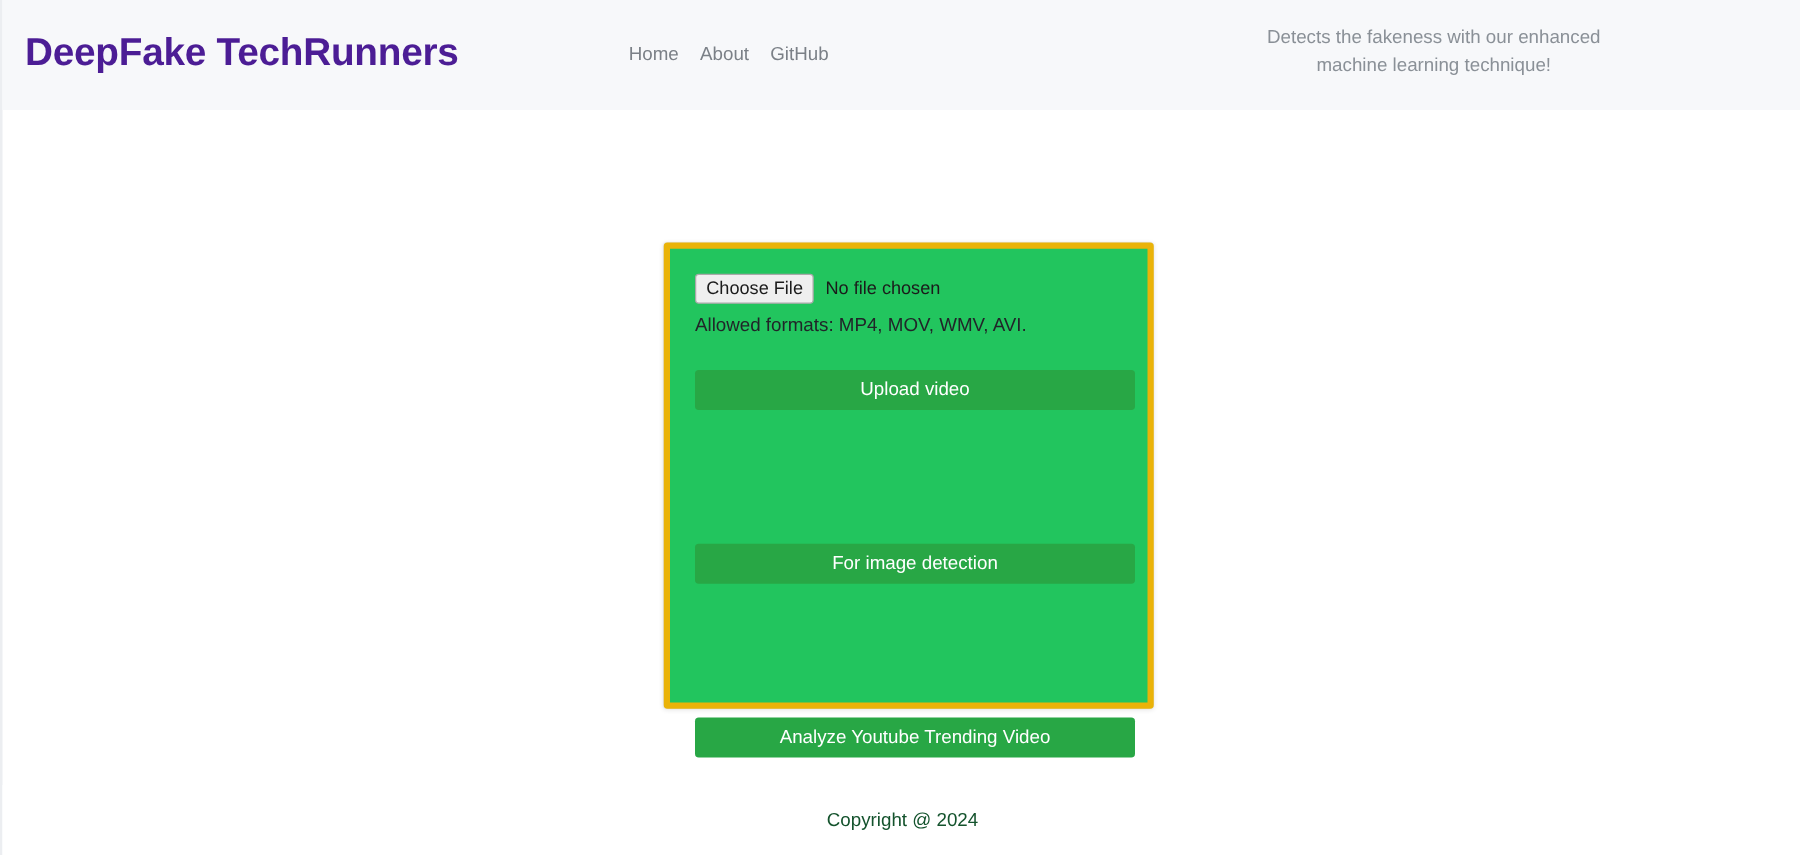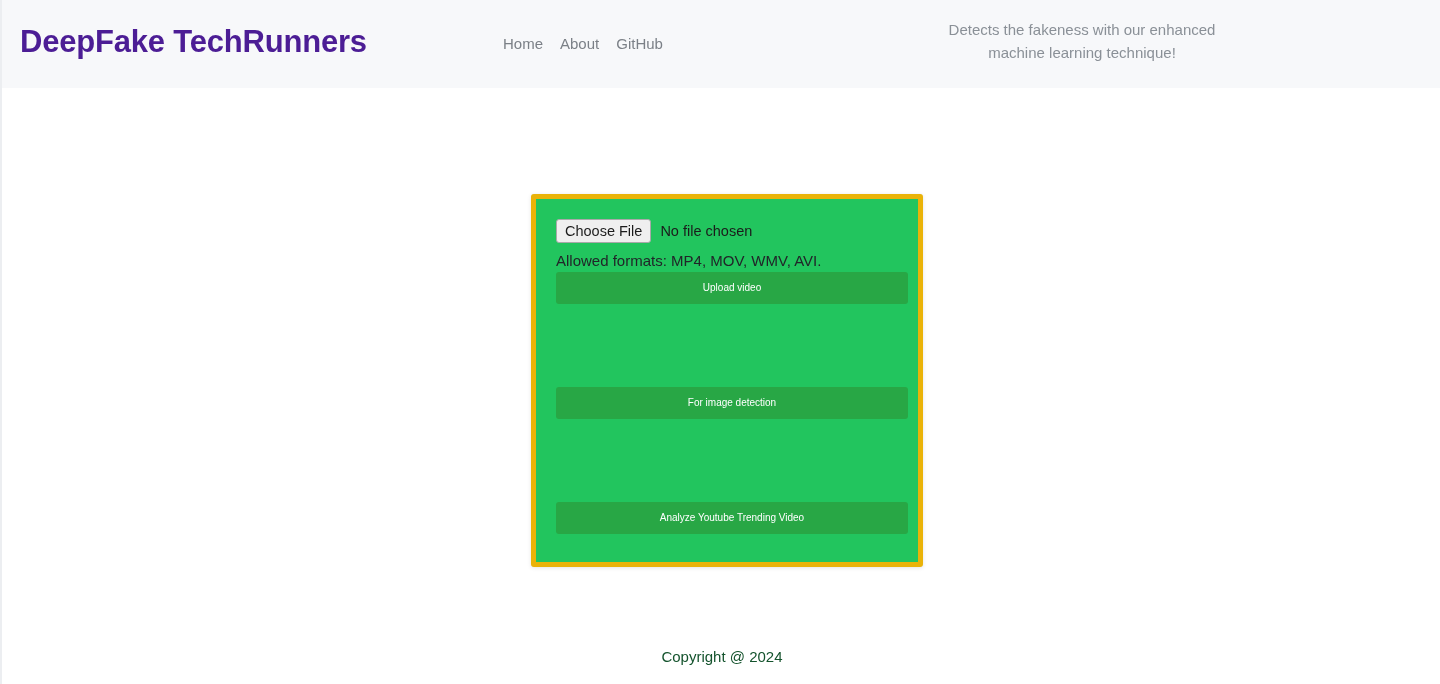--- a/index.html
+++ b/index.html
@@ -55,21 +55,21 @@
 
   .nav-link {
     font-size: 15px;
     color: #7b8087;
     text-decoration: none;
     white-space: nowrap;
   }
 
   .tagline {
     position: absolute;
-    left: 921px;
+    left: 986px;
     top: 18px;
     width: 318px;
     text-align: center;
     font-size: 15px;
     line-height: 23px;
     color: #8a9097;
   }
 
   
   .main {
@@ -138,25 +138,26 @@
 
   .btn-green {
     display: block;
     width: 352px;
     height: 32px;
     background: #28a745;
     border: none;
     border-radius: 3px;
     color: #ffffff;
     font-family: "Liberation Sans", sans-serif;
-    font-size: 10px;
+    font-size: 15px;
     line-height: 32px;
     text-align: center;
     cursor: pointer;
     padding: 0;
+    margin-top: 24px;
   }
 
   .spacer-block {
     height: 83px;
   }
 
   
   .footer {
     position: absolute;
     bottom: 0;

